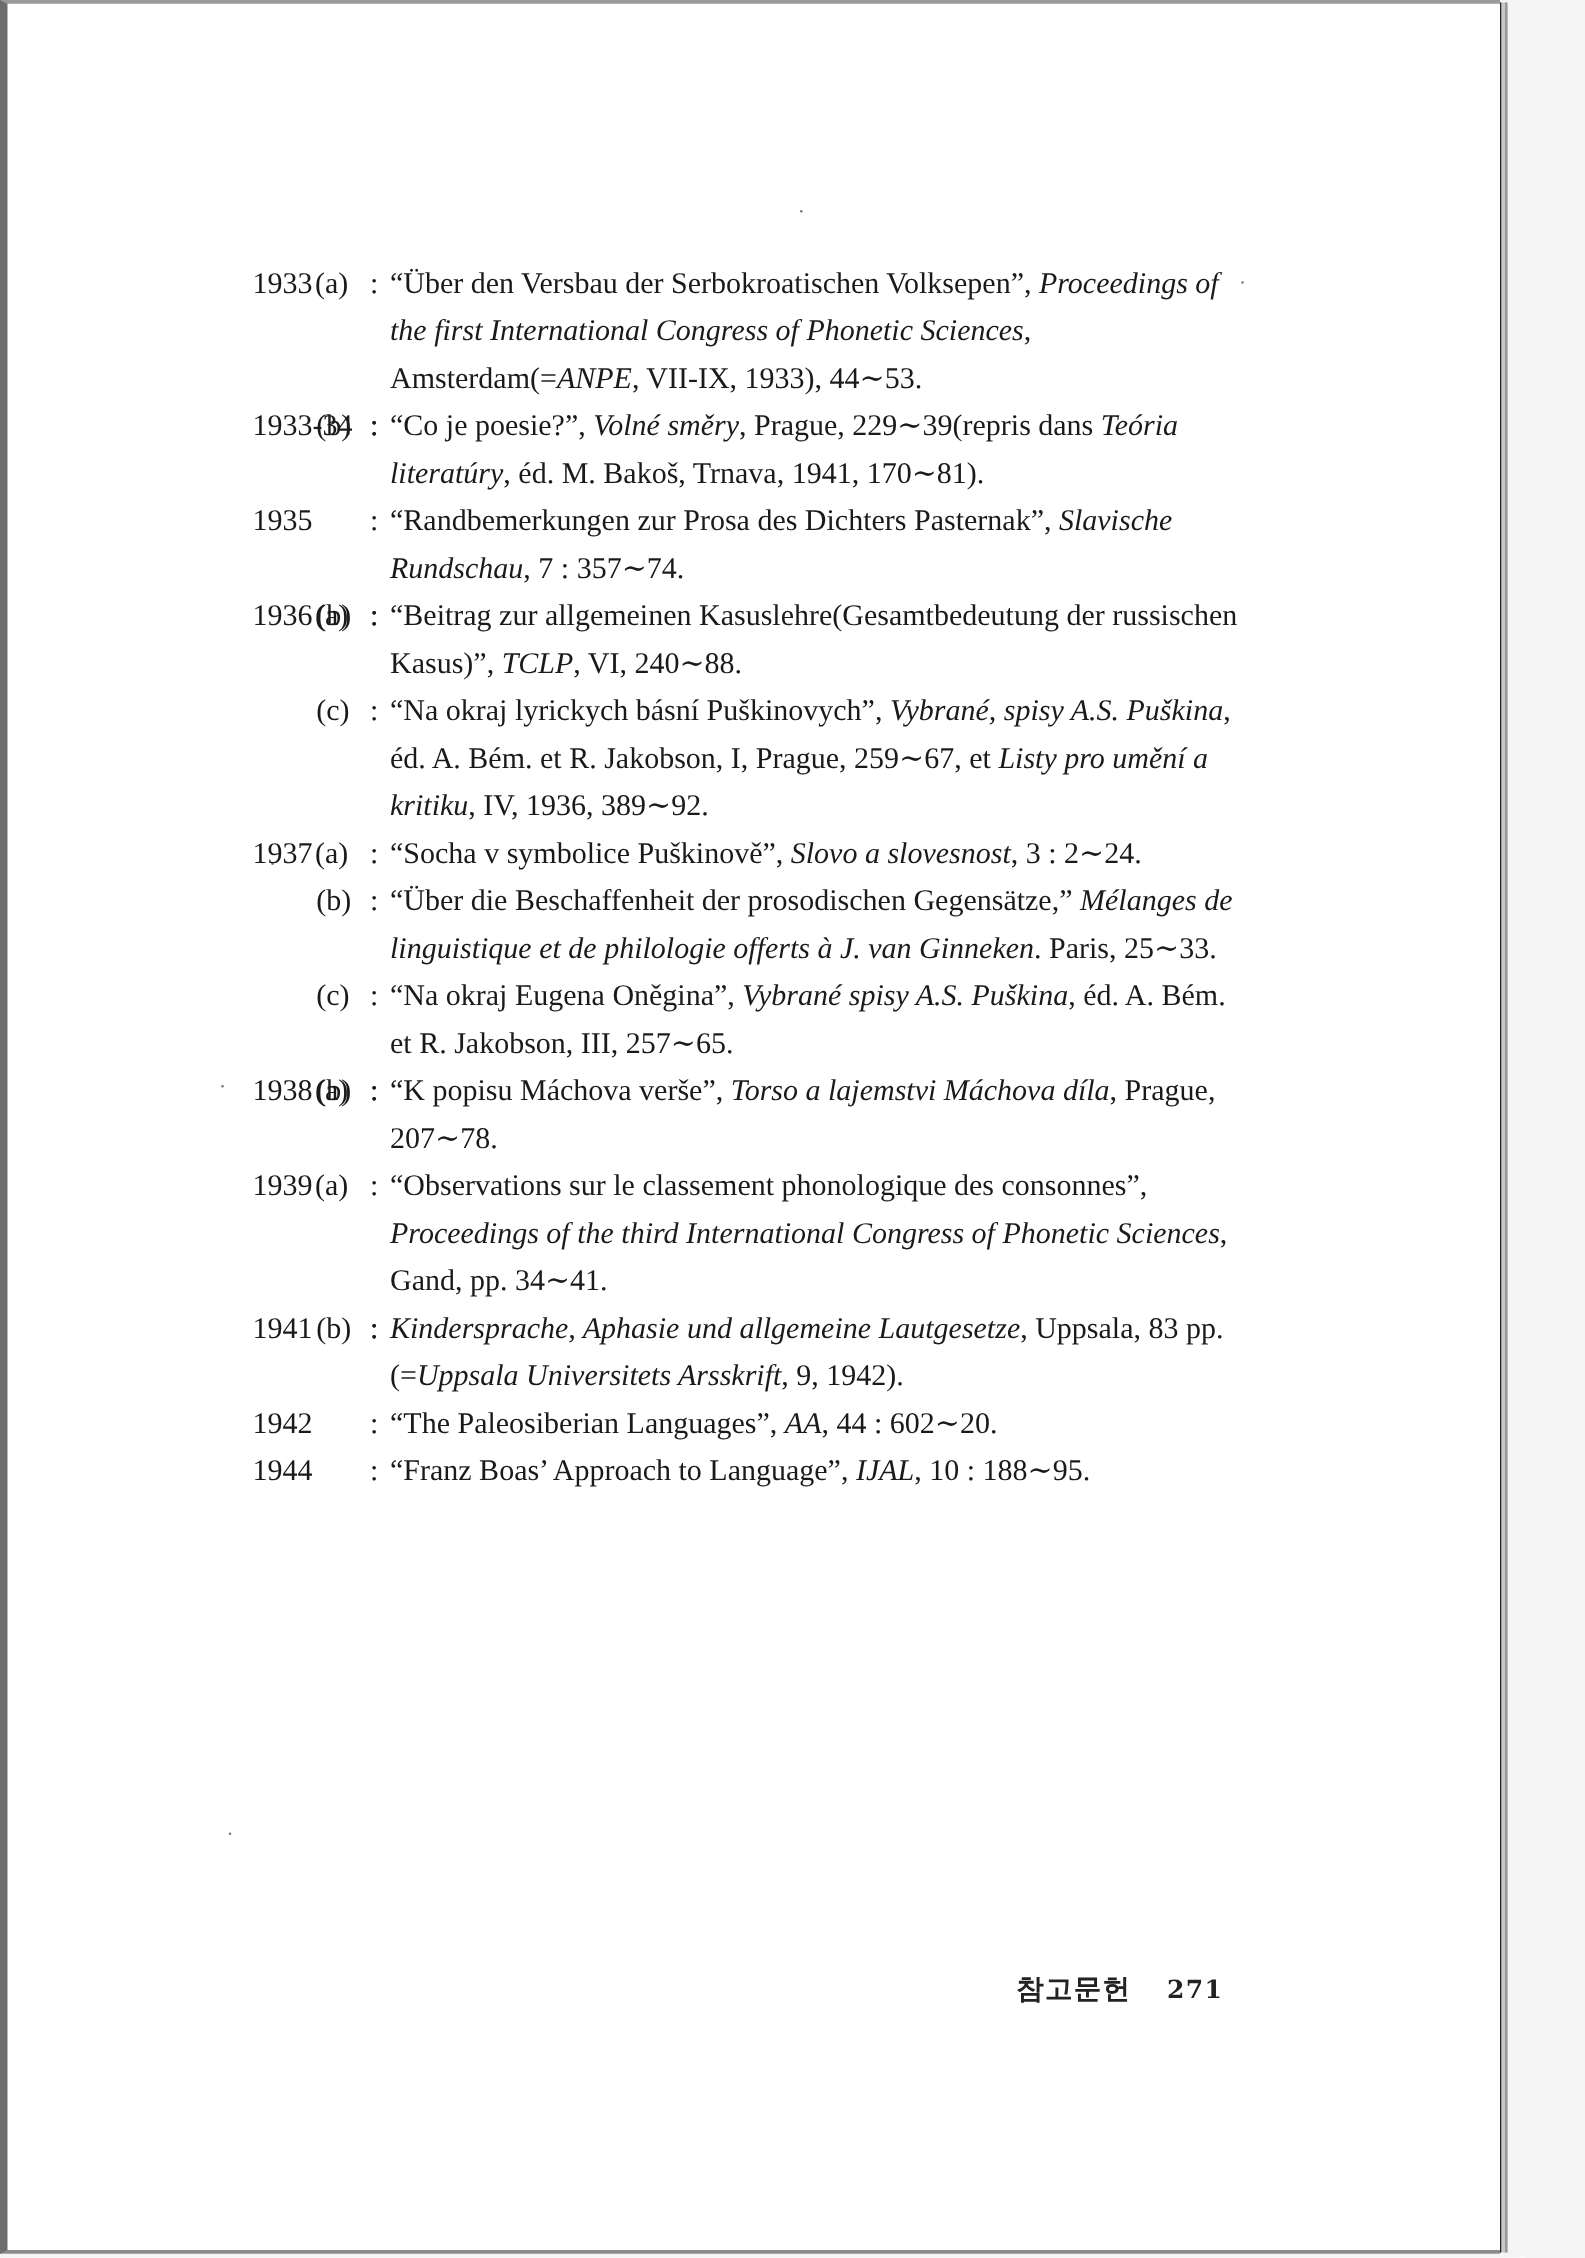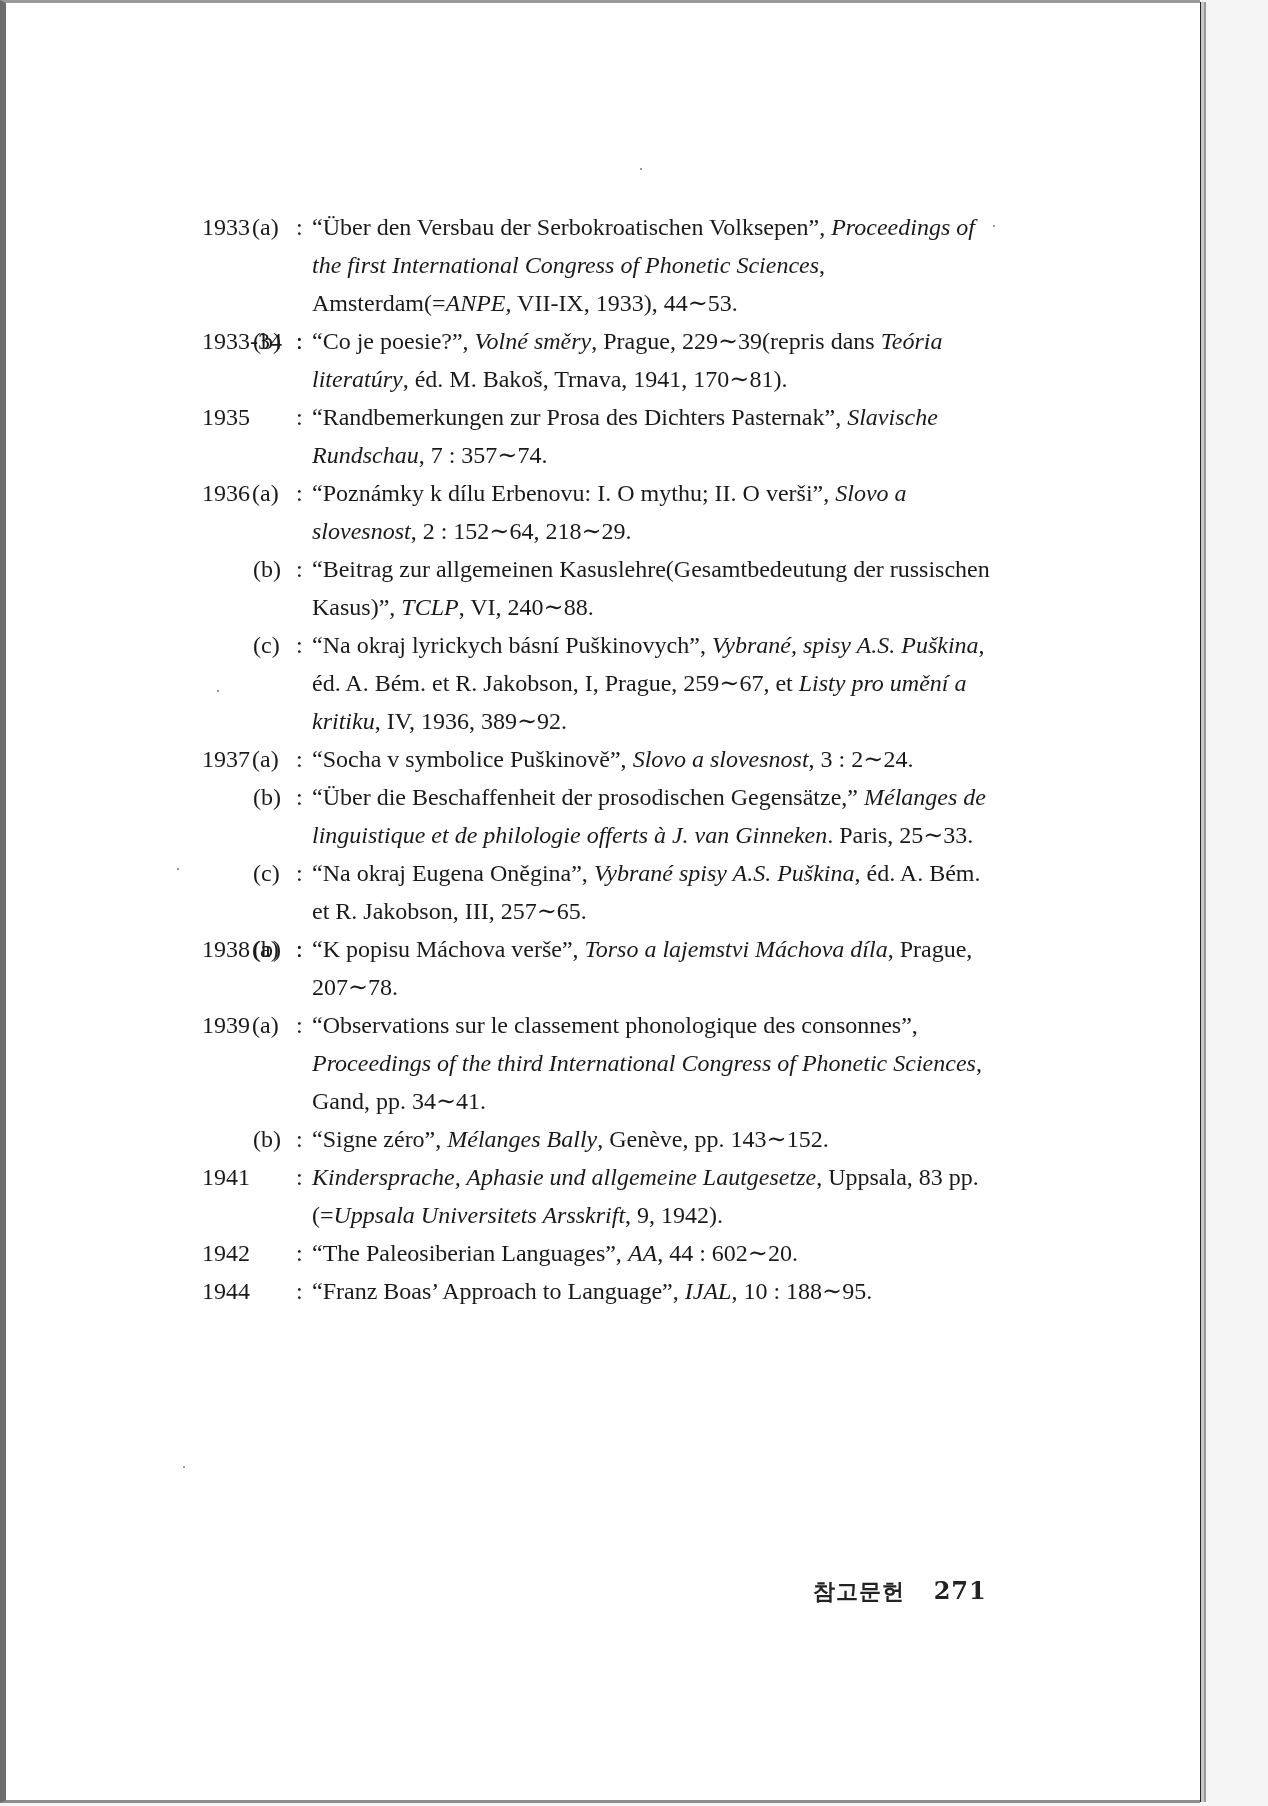--- a/index.html
+++ b/index.html
@@ -35,48 +35,48 @@
   .label .sub { display: inline-block; }
   .label.indent .sub { margin-left: 51px; }
   .label .colon { position: absolute; left: 94px; }
   .body { text-align: justify; text-align-last: left; }
   .body i { font-style: italic; }
   .footer {
     position: absolute; left: 813px; top: 1576px; font-size: 22px;
     font-family: "DejaVu Sans", sans-serif; font-weight: bold; color: #222;
     letter-spacing: 1px;
   }
-  .footer .pnum { margin-left: 20px; font-family: "DejaVu Serif", serif; font-size: 24px; }
+  .footer .pnum { margin-left: 20px; font-family: "DejaVu Serif", serif; font-size: 20px; }
 </style>
 </head>
 <body>
 
 <div class="page"></div>
 <div class="page-edge"></div>
 <div class="scan-dot" style="left:640px;top:168px;"></div>
 <div class="scan-dot" style="left:993px;top:225px;"></div>
 <div class="scan-dot" style="left:177px;top:868px;"></div>
 <div class="scan-dot" style="left:217px;top:690px;"></div>
 <div class="scan-dot" style="left:183px;top:1466px;"></div>
 
 <div class="bib" id="bib">
     <p class="entry"><span class="label"><span class="yr">1933</span><span class="sub">(a)</span><span class="colon">:</span></span><span class="body"><span>“Über den Versbau der Serbokroatischen Volksepen”, </span><i>Proceedings of the first International Congress of Phonetic Sciences</i><span>, Amsterdam(=</span><i>ANPE</i><span>, VII-IX, 1933), 44∼53.</span></span></p>
     <p class="entry"><span class="label indent"><span class="sub">(b)</span><span class="colon">:</span></span></p>
     <p class="entry"><span class="label"><span class="yr">1933-34</span><span class="colon">:</span></span><span class="body"><span>“Co je poesie?”, </span><i>Volné směry</i><span>, Prague, 229∼39(repris dans </span><i>Teória literatúry</i><span>, éd. M. Bakoš, Trnava, 1941, 170∼81).</span></span></p>
     <p class="entry"><span class="label"><span class="yr">1935</span><span class="colon">:</span></span><span class="body"><span>“Randbemerkungen zur Prosa des Dichters Pasternak”, </span><i>Slavische Rundschau</i><span>, 7 : 357∼74.</span></span></p>
-    <p class="entry"><span class="label"><span class="yr">1936</span><span class="sub">(a)</span><span class="colon">:</span></span><span class="body"><span>“Poznámky k dílu Erbenovu: I. O mythu; II. O verši”, </span><i>Slovo a slovesnost</i><span>, 2 : 152∼64, 218∼29.</span></span></p>
+    <p class="entry"><span class="label"><span class="yr">1936</span><span class="sub">(a)</span><span class="colon">:</span></span></p>
     <p class="entry"><span class="label indent"><span class="sub">(b)</span><span class="colon">:</span></span><span class="body"><span>“Beitrag zur allgemeinen Kasuslehre(Gesamtbedeutung der russischen Kasus)”, </span><i>TCLP</i><span>, VI, 240∼88.</span></span></p>
     <p class="entry"><span class="label indent"><span class="sub">(c)</span><span class="colon">:</span></span><span class="body"><span>“Na okraj lyrickych básní Puškinovych”, </span><i>Vybrané, spisy A.S. Puškina</i><span>, éd. A. Bém. et R. Jakobson, I, Prague, 259∼67, et </span><i>Listy pro umění a kritiku</i><span>, IV, 1936, 389∼92.</span></span></p>
     <p class="entry"><span class="label"><span class="yr">1937</span><span class="sub">(a)</span><span class="colon">:</span></span><span class="body"><span>“Socha v symbolice Puškinově”, </span><i>Slovo a slovesnost</i><span>, 3 : 2∼24.</span></span></p>
     <p class="entry"><span class="label indent"><span class="sub">(b)</span><span class="colon">:</span></span><span class="body"><span>“Über die Beschaffenheit der prosodischen Gegensätze,” </span><i>Mélanges de linguistique et de philologie offerts à J. van Ginneken</i><span>. Paris, 25∼33.</span></span></p>
     <p class="entry"><span class="label indent"><span class="sub">(c)</span><span class="colon">:</span></span><span class="body"><span>“Na okraj Eugena Oněgina”, </span><i>Vybrané spisy A.S. Puškina</i><span>, éd. A. Bém. et R. Jakobson, III, 257∼65.</span></span></p>
     <p class="entry"><span class="label"><span class="yr">1938</span><span class="sub">(a)</span><span class="colon">:</span></span></p>
     <p class="entry"><span class="label indent"><span class="sub">(b)</span><span class="colon">:</span></span><span class="body"><span>“K popisu Máchova verše”, </span><i>Torso a lajemstvi Máchova díla</i><span>, Prague, 207∼78.</span></span></p>
     <p class="entry"><span class="label"><span class="yr">1939</span><span class="sub">(a)</span><span class="colon">:</span></span><span class="body"><span>“Observations sur le classement phonologique des consonnes”, </span><i>Proceedings of the third International Congress of Phonetic Sciences</i><span>, Gand, pp. 34∼41.</span></span></p>
-    <p class="entry"><span class="label indent"><span class="sub">(b)</span><span class="colon">:</span></span><span class="body"><span>“Signe zéro”, </span><i>Mélanges Bally</i><span>, Genève, pp. 143∼152.</span></span></p>
+    <p class="entry"><span class="label indent"><span class="sub">(b)</span><span class="colon">:</span></span></p>
     <p class="entry"><span class="label"><span class="yr">1941</span><span class="colon">:</span></span><span class="body"><i>Kindersprache, Aphasie und allgemeine Lautgesetze</i><span>, Uppsala, 83 pp. (=</span><i>Uppsala Universitets Arsskrift</i><span>, 9, 1942).</span></span></p>
     <p class="entry"><span class="label"><span class="yr">1942</span><span class="colon">:</span></span><span class="body"><span>“The Paleosiberian Languages”, </span><i>AA</i><span>, 44 : 602∼20.</span></span></p>
     <p class="entry"><span class="label"><span class="yr">1944</span><span class="colon">:</span></span><span class="body"><span>“Franz Boas’ Approach to Language”, </span><i>IJAL</i><span>, 10 : 188∼95.</span></span></p>
   </div>
 
 <div class="footer">
   <span>참고문헌</span>
   <span class="pnum">271</span>
 </div>
 

